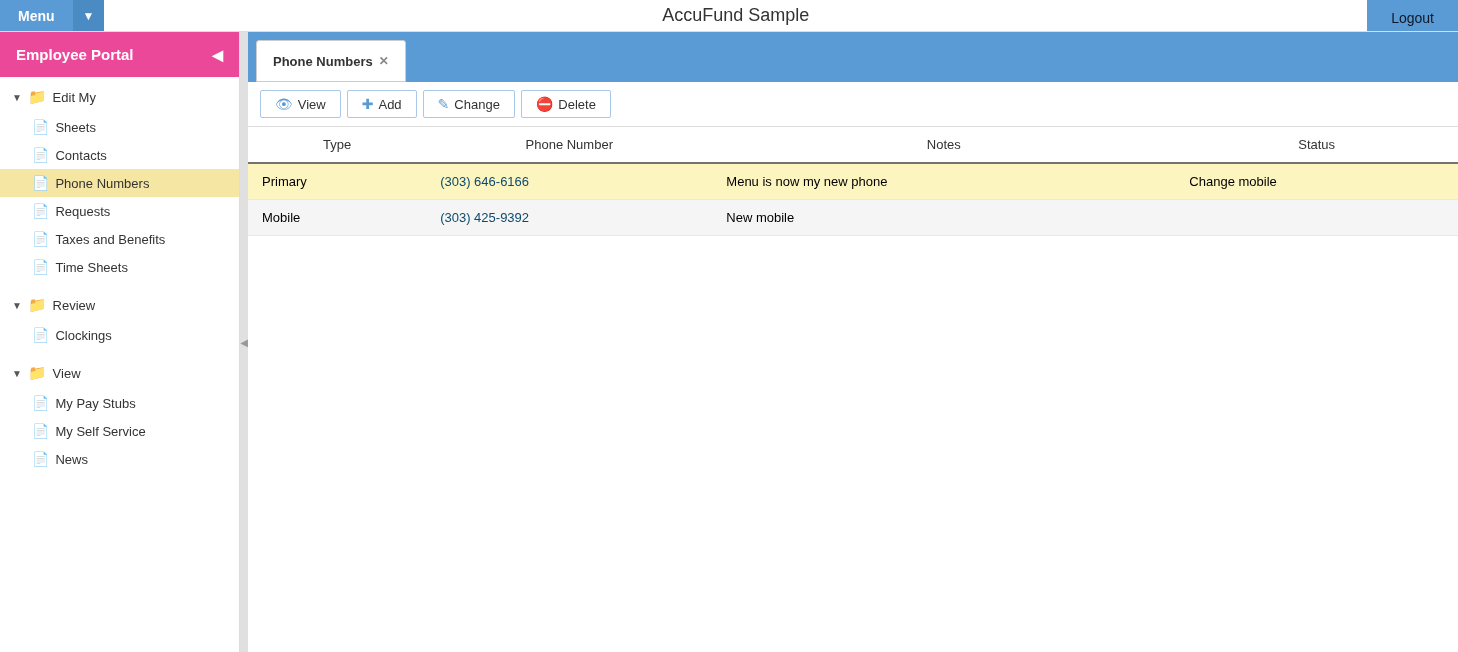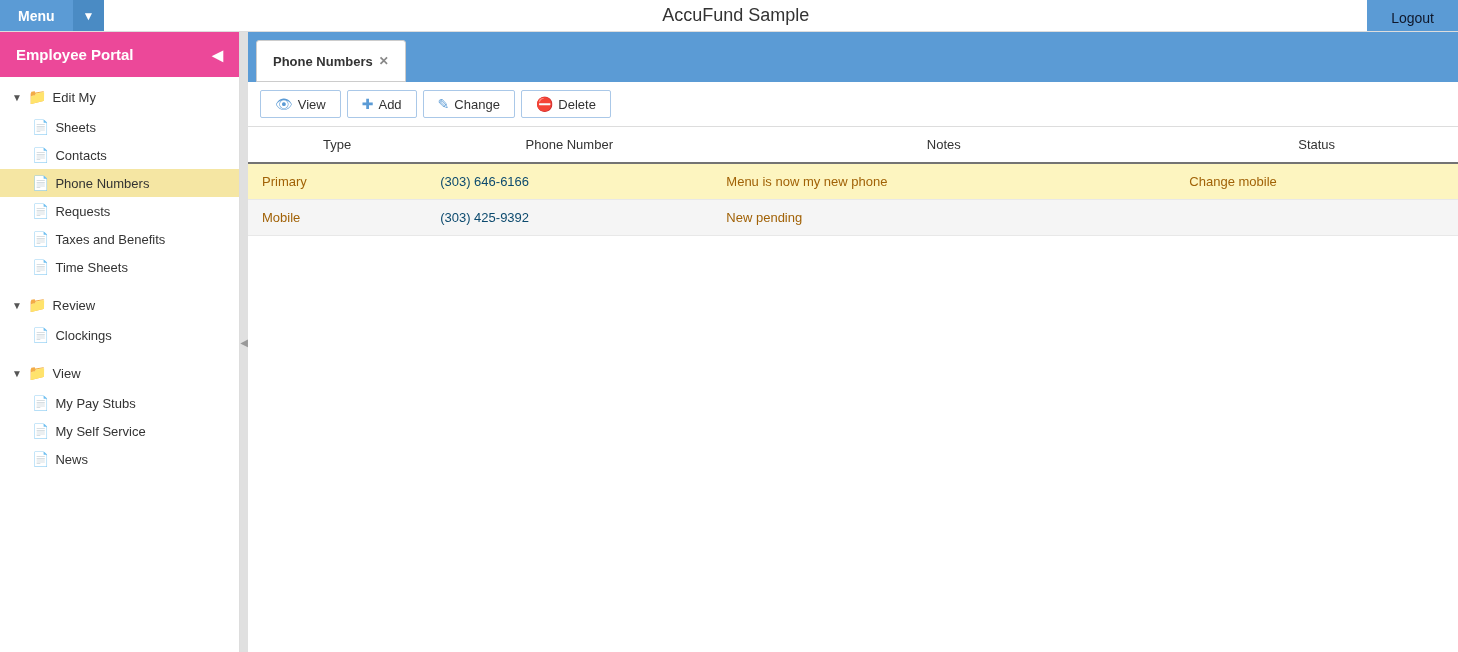--- a/index.html
+++ b/index.html
@@ -106,21 +106,21 @@
     thead tr {
       background: #fff;
     }
     thead th {
       text-align: center; padding: 10px 14px; font-size: 13px;
       font-weight: normal; color: #333; border-bottom: 2px solid #737373;
     }
     tbody tr { border-bottom: 1px solid #e8e8e8; }
     tbody tr.row-selected { background: #fdf5c0; }
     tbody tr.row-normal { background: #f5f5f5; }
-    tbody td { padding: 10px 14px; font-size: 13px; color: #a16207; }
+    tbody td { padding: 10px 14px; font-size: 13px; color: #000000; }
     tbody td.phone { color: #0c4a6e; }
 
     
     .resize-handle {
       width: 8px; background: #e0e0e0; cursor: col-resize; flex-shrink: 0;
       display: flex; align-items: center; justify-content: center;
     }
     .resize-handle::after {
       content: '◀'; font-size: 10px; color: #999;
     }
@@ -253,20 +253,20 @@
         <tbody id="table-body">
         <tr class="row-selected">
               <td>Primary</td>
               <td class="phone">(303) 646-6166</td>
               <td>Menu is now my new phone</td>
               <td>Change mobile</td>
             </tr>
             <tr class="row-normal">
               <td>Mobile</td>
               <td class="phone">(303) 425-9392</td>
-              <td>New pending</td>
+              <td>New mobile</td>
               <td></td>
             </tr>
           </tbody>
       </table>
     </div>
   </div>
 </div>
 
 </body></html>

